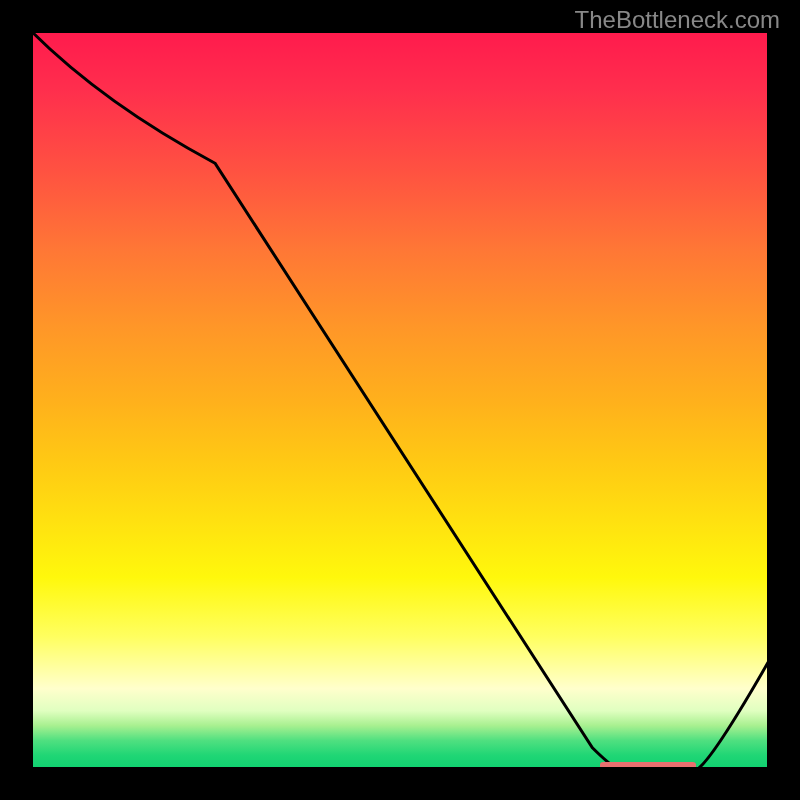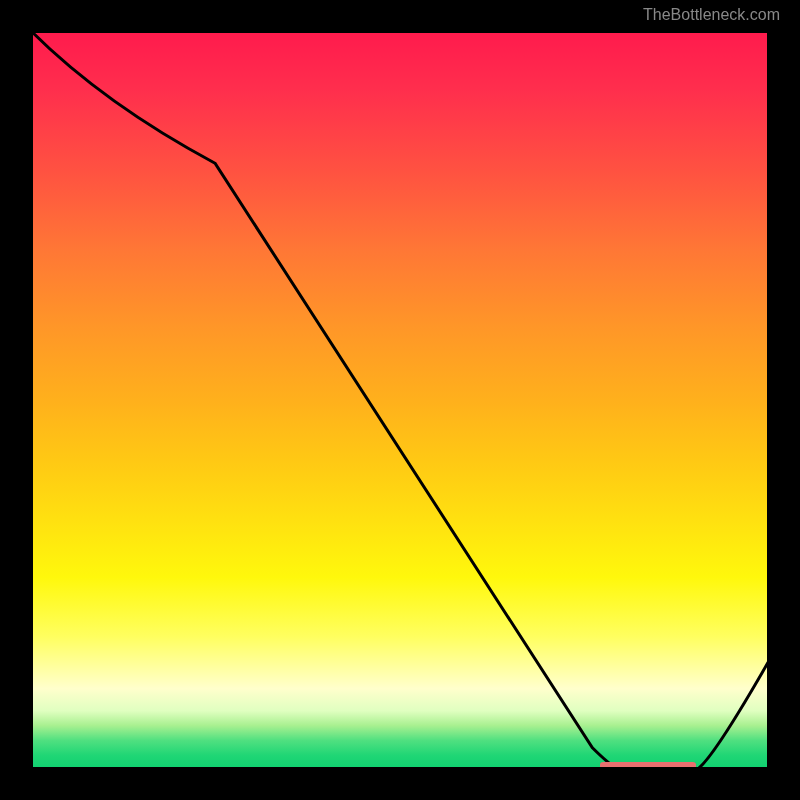--- a/index.html
+++ b/index.html
@@ -12,21 +12,21 @@
       height: 800px;
       background: #000;
       position: relative;
       font-family: Arial, sans-serif;
     }
     .watermark {
       position: absolute;
       top: 6px;
       right: 20px;
       color: #888;
-      font-size: 16px;
+      font-size: 24px;
       font-weight: normal;
       z-index: 10;
     }
     .chart-container {
       position: absolute;
       top: 30px;
       left: 30px;
       width: 740px;
       height: 740px;
     }

